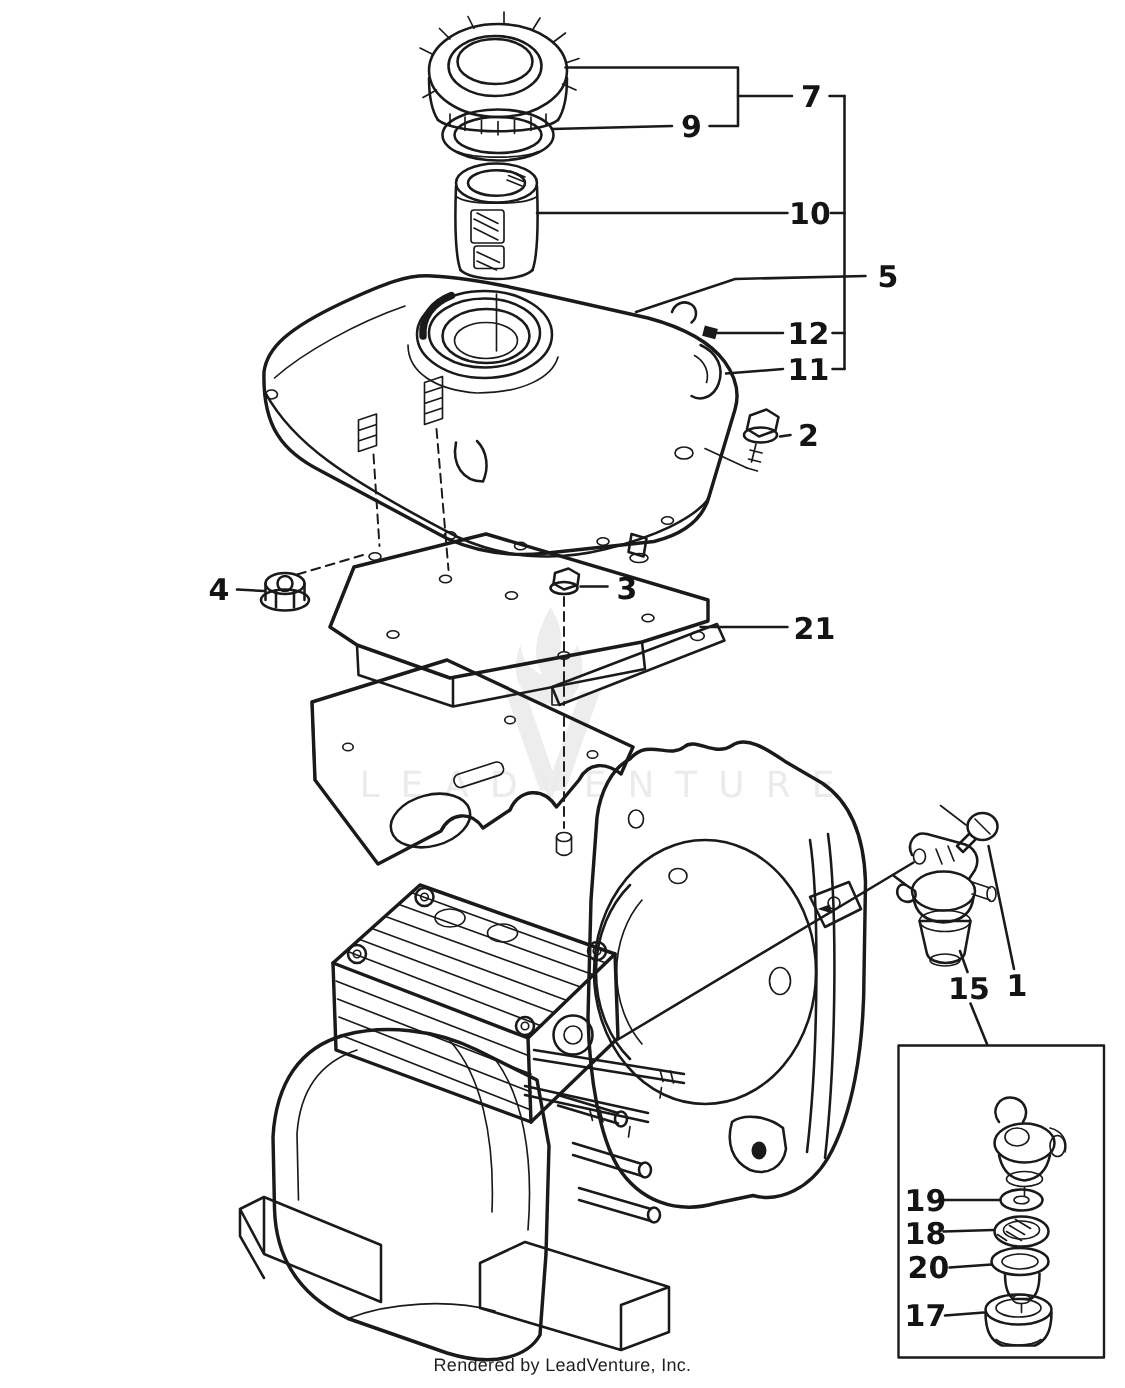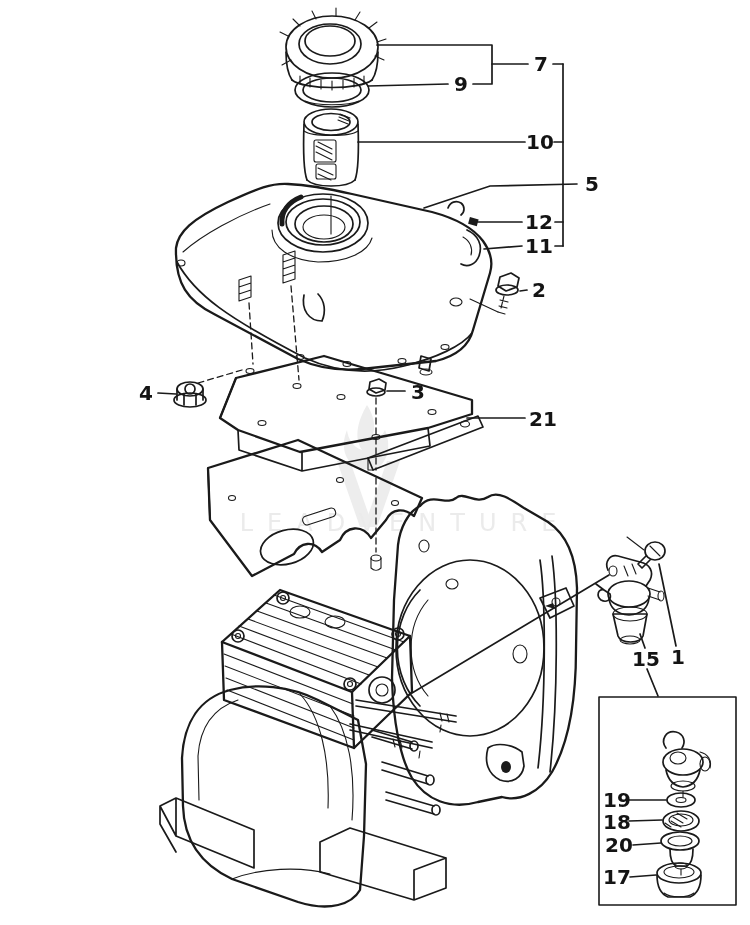--- a/index.html
+++ b/index.html
@@ -301,13 +301,14 @@
     <text class="callout-num" x="543" y="426">21</text>
     <text class="callout-num" x="646" y="666">15</text>
     <text class="callout-num" x="678" y="664">1</text>
     <text class="callout-num" x="617" y="807">19</text>
     <text class="callout-num" x="617" y="829">18</text>
     <text class="callout-num" x="619" y="852">20</text>
     <text class="callout-num" x="617" y="884">17</text>
   </g>
 </svg>
 
+<div class="footer">Rendered by LeadVenture, Inc.</div>
 </div>
 
 </body></html>

